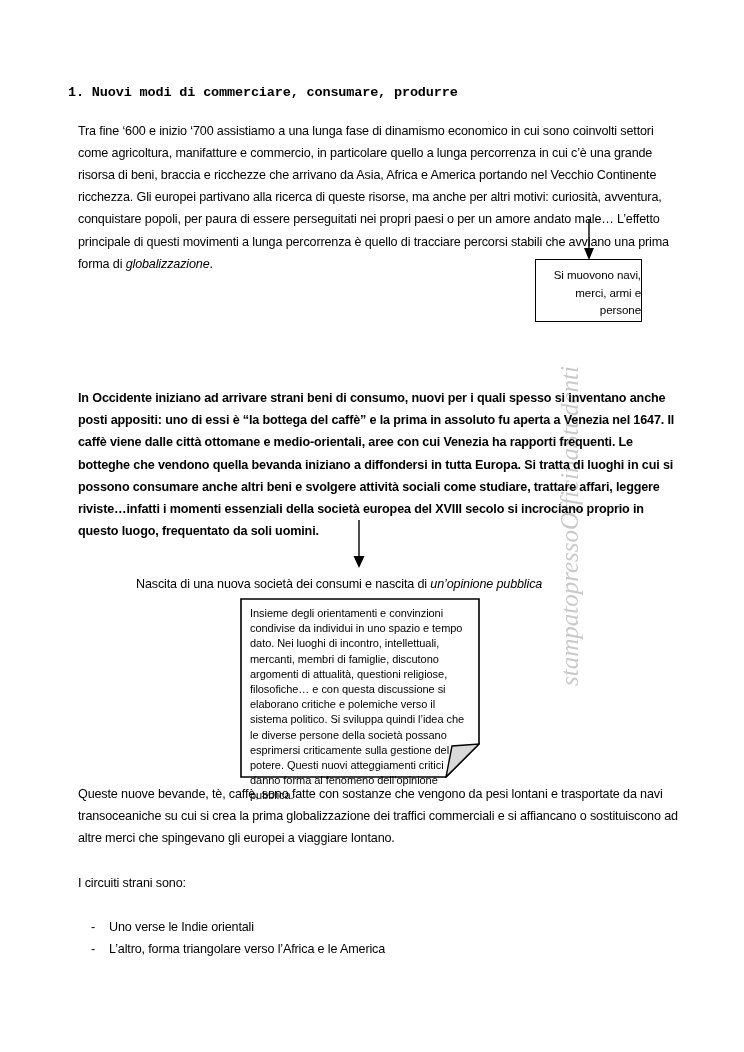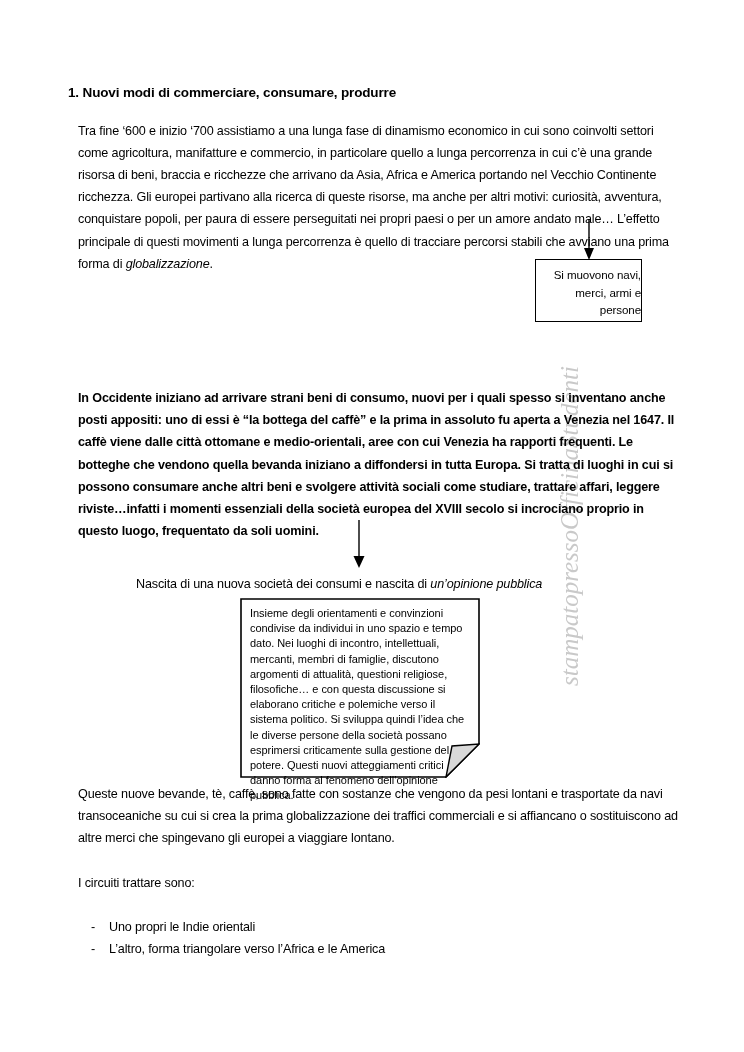--- a/index.html
+++ b/index.html
@@ -17,20 +17,21 @@
     height: 1052px;
     background: #ffffff;
     overflow: hidden;
   }
   .heading {
     font-size: 13.5px;
     font-weight: bold;
     letter-spacing: -0.15px;
     margin: 0 0 18px 0;
     line-height: 1.3;
+    font-family: Liberation Mono, monospace;
   }
   p.para {
     font-size: 12.6px;
     line-height: 22.2px;
     margin: 0 0 0 10px;
     text-align: left;
     letter-spacing: -0.15px;
   }
   .para em { font-style: italic; }
 
@@ -200,26 +201,26 @@
     <svg width="240" height="180" viewBox="0 0 240 180">
       <path d="M1,1 L239,1 L239,146 L206,179 L1,179 Z" fill="#ffffff" stroke="#000" stroke-width="1.6" stroke-linejoin="miter"></path>
       <path d="M239,146 L206,179 L212,148 Z" fill="#d9d9d9" stroke="#000" stroke-width="1.4" stroke-linejoin="miter"></path>
     </svg>
     <div class="note-text">Insieme degli orientamenti e convinzioni condivise da individui in uno spazio e tempo dato. Nei luoghi di incontro, intellettuali, mercanti, membri di famiglie, discutono argomenti di attualità, questioni religiose, filosofiche… e con questa discussione si elaborano critiche e polemiche verso il sistema politico. Si sviluppa quindi l’idea che le diverse persone della società possano esprimersi criticamente sulla gestione del potere. Questi nuovi atteggiamenti critici danno forma al fenomeno dell’opinione pubblica.</div>
   </div>
 
   <div class="blk" style="top:783px;">
     <p class="para">Queste nuove bevande, tè, caffè, sono fatte con sostanze che vengono da pesi lontani e trasportate da navi transoceaniche su cui si crea la prima globalizzazione dei traffici commerciali e si affiancano o sostituiscono ad altre merci che spingevano gli europei a viaggiare lontano.</p>
     <div class="spacer-sm"></div>
-    <p class="para">I circuiti trattare sono:</p>
+    <p class="para">I circuiti strani sono:</p>
     <div class="spacer-sm"></div>
     <div class="list-block">
       <div class="list-row">
         <span class="list-dash">-</span>
-        <span class="list-text">Uno propri le Indie orientali</span>
+        <span class="list-text">Uno verse le Indie orientali</span>
       </div>
       <div class="list-row">
         <span class="list-dash">-</span>
         <span class="list-text">L’altro, forma triangolare verso l’Africa e le America</span>
       </div>
     </div>
     <div class="spacer-md"></div>
   </div>
 
 </div>

